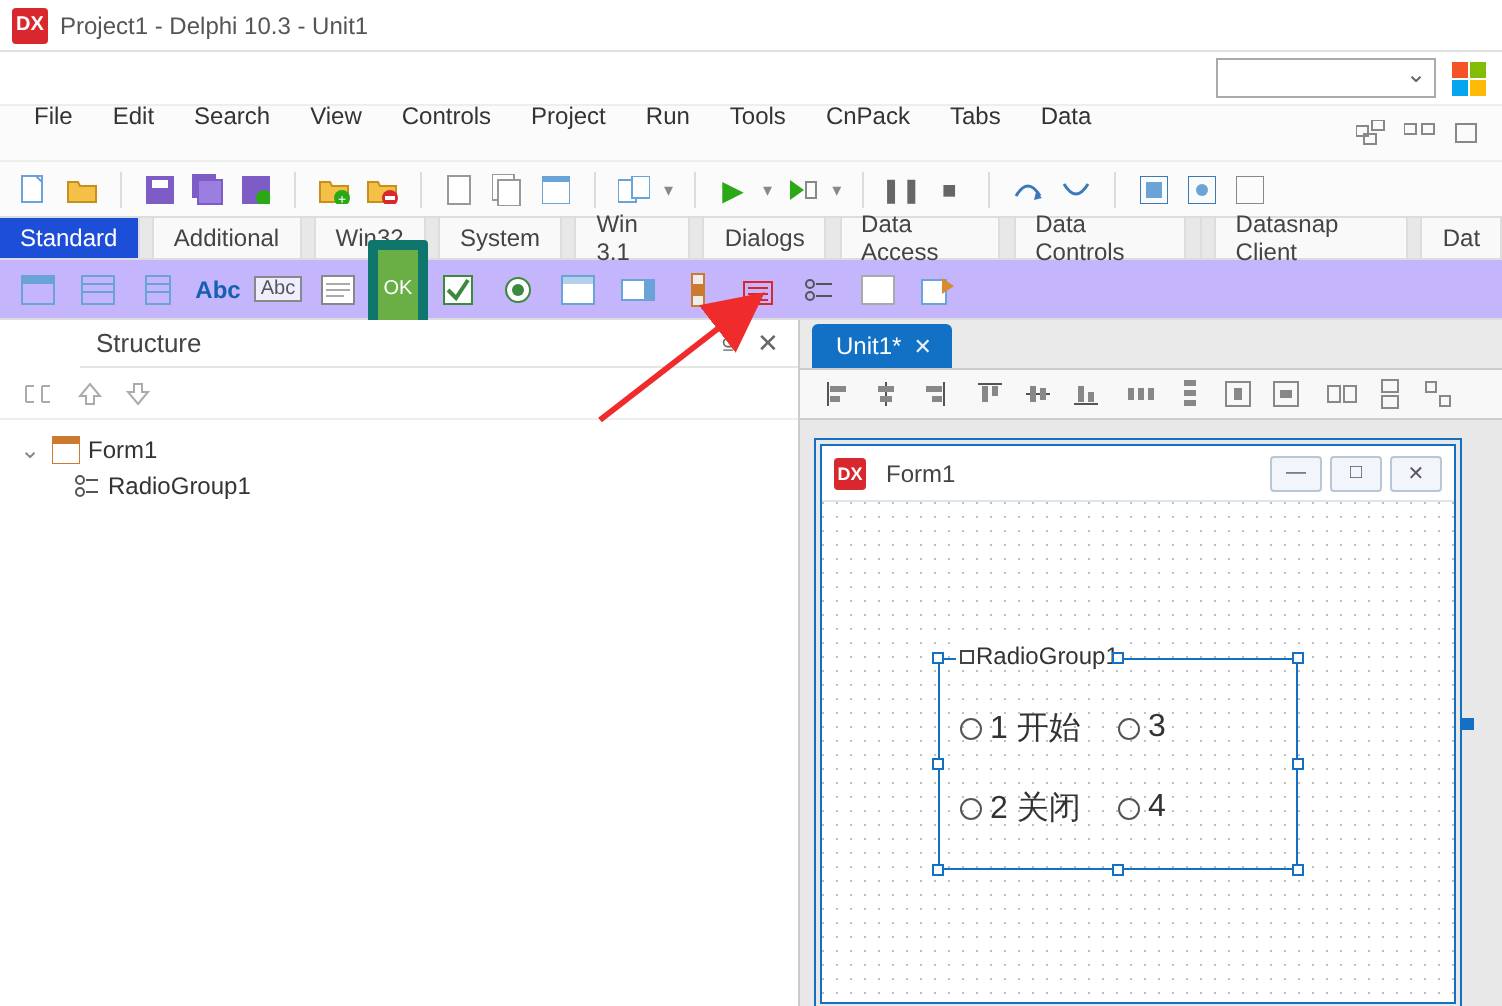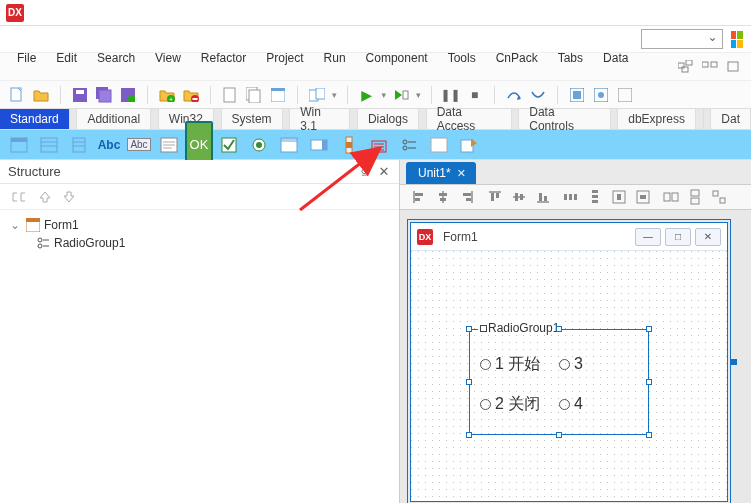--- a/index.html
+++ b/index.html
@@ -28,30 +28,30 @@
 svg { display:block; }
 .right-icons { margin-left:auto; display:flex; gap:6px; }
 
 
 .comp-tabs { height: 22px; background: #f3f3f3; display: flex; align-items: stretch; border-top: 1px solid #ddd; border-bottom: 1px solid #ddd; }
 .comp-tab { padding: 3px 10px; border-right: 1px solid #ddd; color: #444; cursor: pointer; background:#f9f9f9; display:flex; align-items:center;}
 .comp-tab.active { background: #1d4ed8; color: #fff; }
 .tabsep { width:8px; background:#e8e8e8; border-right:1px solid #ddd; }
 
 
-.palette { height: 30px; background: #7dd3fc; display: flex; align-items: center; padding: 0 8px; gap: 8px; border-bottom: 1px solid #ddd; }
+.palette { height: 30px; background: #c4b5fd; display: flex; align-items: center; padding: 0 8px; gap: 8px; border-bottom: 1px solid #ddd; }
 .pal { width: 22px; height: 22px; display: flex; align-items: center; justify-content: center; }
 .pal.highlight { position: relative; }
 
 
 .main { position: relative; height: calc(503px - 26px - 26px - 28px - 28px - 22px - 30px); display:flex; }
 
 
 .structure { width: 400px; background: #fff; border-right: 1px solid #ccc; display:flex; flex-direction:column; }
-.struct-header { height: 24px; display: flex; align-items: center; padding: 0 8px; border-bottom: 1px solid #e5e5e5; font-size: 13px; color:#444;}
+.struct-header { height: 24px; display: flex; align-items: center; padding: 0 8px; border-bottom: 1px solid #e5e5e5; font-size: 13px; color:#444;margin-left:40px;}
 .struct-header .sp { flex:1;}
 .struct-header .pin,.struct-header .cls { width:14px; text-align:center; color:#666; cursor:pointer; margin-left:6px;}
 .struct-tb { height: 26px; display:flex; align-items:center; gap:10px; padding:0 10px; border-bottom:1px solid #eee;}
 .struct-tb svg { opacity:.7;}
 .tree { padding: 6px 10px; }
 .tree-row { display:flex; align-items:center; gap:4px; padding:2px 0; color:#333;}
 .tree-toggle { width:12px; color:#888; cursor:pointer;}
 .tree-icon { width:14px; height:14px;}
 .tree-children { padding-left: 26px;}
 
@@ -86,31 +86,31 @@
 .sel-outline { position:absolute; border:1px solid #1270c5;}
 
 
 .arrow-svg { position:absolute; left:0; top:0; pointer-events:none; z-index:50;}
 </style>
 </head>
 <body>
 
 <div class="titlebar">
   <div class="dx-badge">DX</div>
+  <div class="title-text">Project1 - Delphi 10.3 - Unit1</div>
 </div>
 
 <div class="menubar">
   <span class="menu-item">File</span>
   <span class="menu-item">Edit</span>
   <span class="menu-item">Search</span>
   <span class="menu-item">View</span>
-  <span class="menu-item">Refactor</span>
+  <span class="menu-item">Controls</span>
   <span class="menu-item">Project</span>
   <span class="menu-item">Run</span>
-  <span class="menu-item">Component</span>
   <span class="menu-item">Tools</span>
   <span class="menu-item">CnPack</span>
   <span class="menu-item">Tabs</span>
   <span class="menu-item">Data</span>
   <div class="spacer"></div>
   <div class="combo"></div>
   <div class="win-flag">
       <div></div>
       <div></div>
       <div></div>
@@ -268,22 +268,22 @@
   <div class="comp-tab">System</div>
   <div class="tabsep"></div>
   <div class="comp-tab">Win 3.1</div>
   <div class="tabsep"></div>
   <div class="comp-tab">Dialogs</div>
   <div class="tabsep"></div>
   <div class="comp-tab">Data Access</div>
   <div class="tabsep"></div>
   <div class="comp-tab">Data Controls</div>
   <div class="tabsep"></div>
-  <div class="comp-tab">dbExpress</div>
-  <div class="tabsep"></div>
+  <div class="tabsep"></div>
+  <div class="comp-tab">Datasnap Client</div>
   <div class="tabsep"></div>
   <div class="comp-tab">Dat</div>
 </div>
 
 <div class="palette">
   <span class="pal">
       <svg width="18" height="16">
         <rect x="1" y="1" width="16" height="14" fill="none" stroke="#6aa3d8"></rect>
         <rect x="1" y="1" width="16" height="4" fill="#6aa3d8"></rect>
       </svg>
@@ -310,21 +310,21 @@
     </span>
   <span class="pal">
       <svg width="18" height="16">
         <rect x="1" y="1" width="16" height="14" fill="#fff" stroke="#888"></rect>
         <line x1="3" y1="5" x2="15" y2="5" stroke="#aaa"></line>
         <line x1="3" y1="8" x2="15" y2="8" stroke="#aaa"></line>
         <line x1="3" y1="11" x2="12" y2="11" stroke="#aaa"></line>
       </svg>
     </span>
   <span class="pal">
-      <span style="border:2px solid #0f766e;background:#6aae46;color:#fff;font-size:13px;padding:14px 3px;border-radius:2px">OK</span>
+      <span style="border:5px solid #0f766e;background:#6aae46;color:#fff;font-size:10px;padding:14px 3px;border-radius:2px">OK</span>
     </span>
   <span class="pal">
       <svg width="16" height="16">
         <rect x="1" y="1" width="14" height="14" fill="#fff" stroke="#3a8a3e"></rect>
         <path d="M3 8 L7 12 L13 3" fill="none" stroke="#3a8a3e" stroke-width="2"></path>
       </svg>
     </span>
   <span class="pal">
       <svg width="16" height="16">
         <circle cx="8" cy="8" r="6" fill="#fff" stroke="#3a8a3e"></circle>

